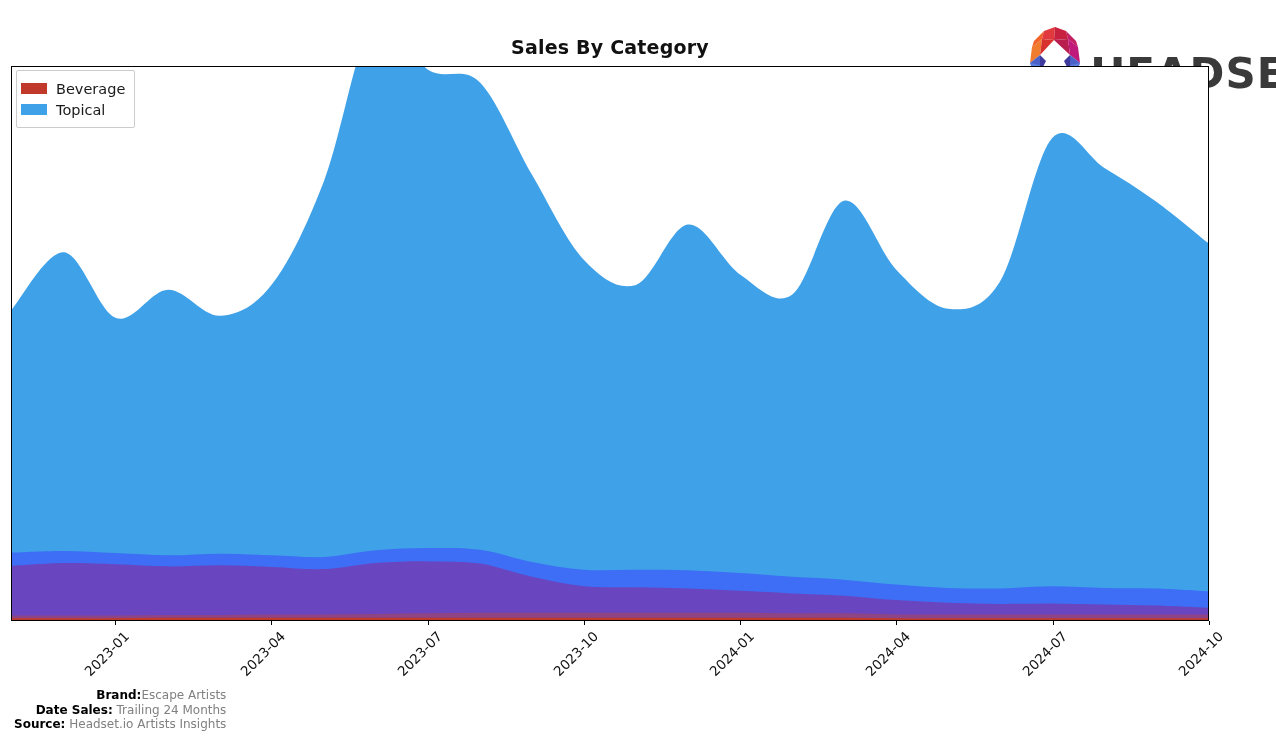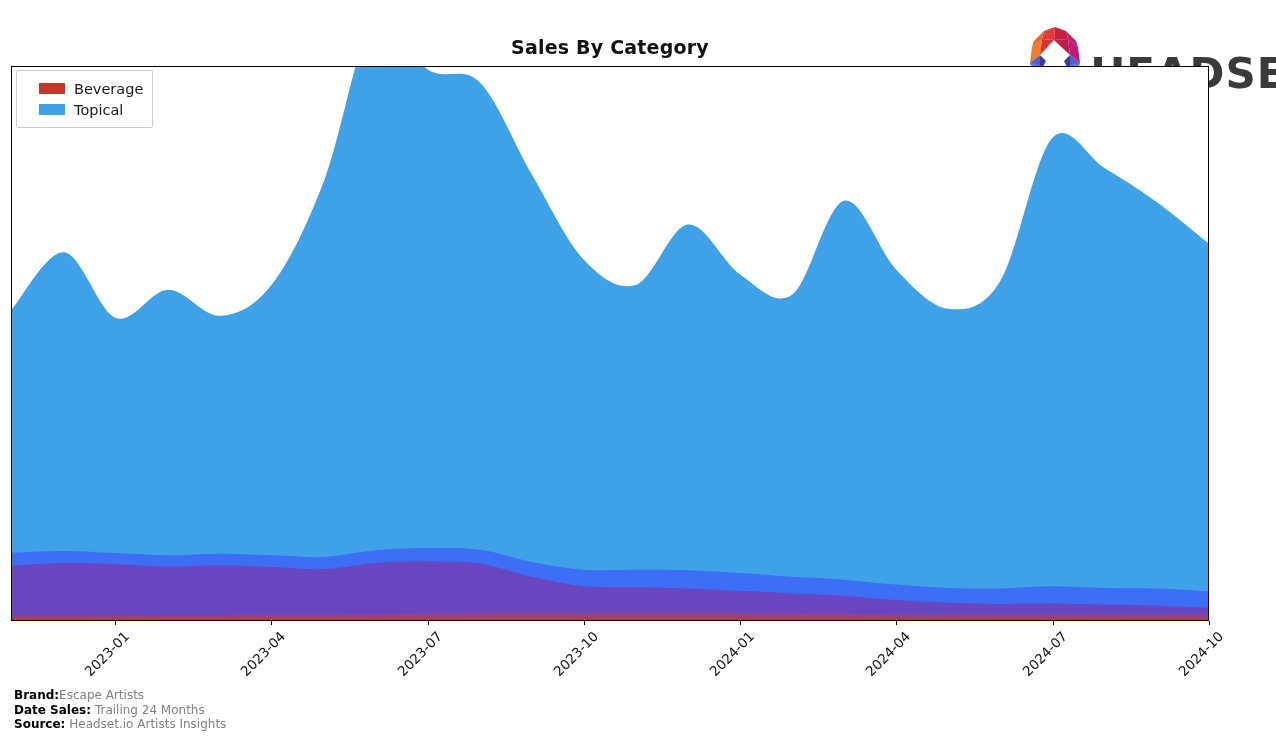--- a/index.html
+++ b/index.html
@@ -66,21 +66,21 @@
   #plot-svg { display: block; width: 100%; height: 100%; }
 
   
   #legend {
     position: absolute;
     left: 16px;
     top: 70px;
     background: #ffffff;
     border: 1px solid #cccccc;
     border-radius: 2px;
-    padding: 7px 9px 7px 22px;
+    padding: 7px 9px 7px 4px;
     z-index: 6;
   }
   .legend-row {
     display: flex;
     align-items: center;
     height: 21px;
   }
   .legend-swatch {
     width: 26px;
     height: 11px;
@@ -119,21 +119,21 @@
   }
 
   
   #footer {
     position: absolute;
     left: 14px;
     top: 688px;
     font-size: 12px;
     line-height: 14.5px;
   }
-  .footer-row { white-space: nowrap; }
+  .footer-row { white-space: nowrap; text-align: right; }
   .footer-key { font-weight: bold; color: #000000; }
   .footer-val { color: #808080; }
 </style>
 </head>
 <body>
 
 <div id="header">
   <div id="chart-title">Sales By Category</div>
 
   <div id="brand-logo">

